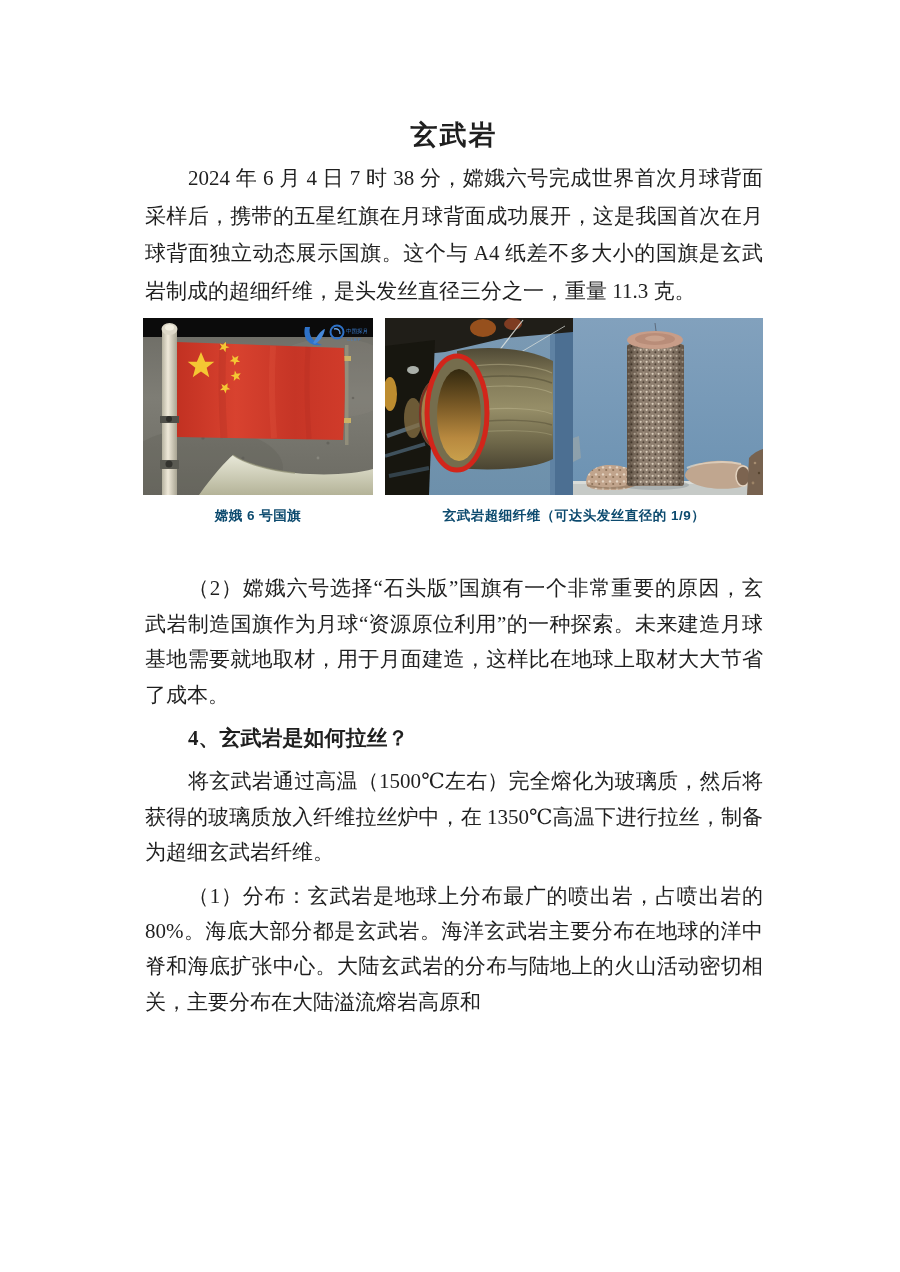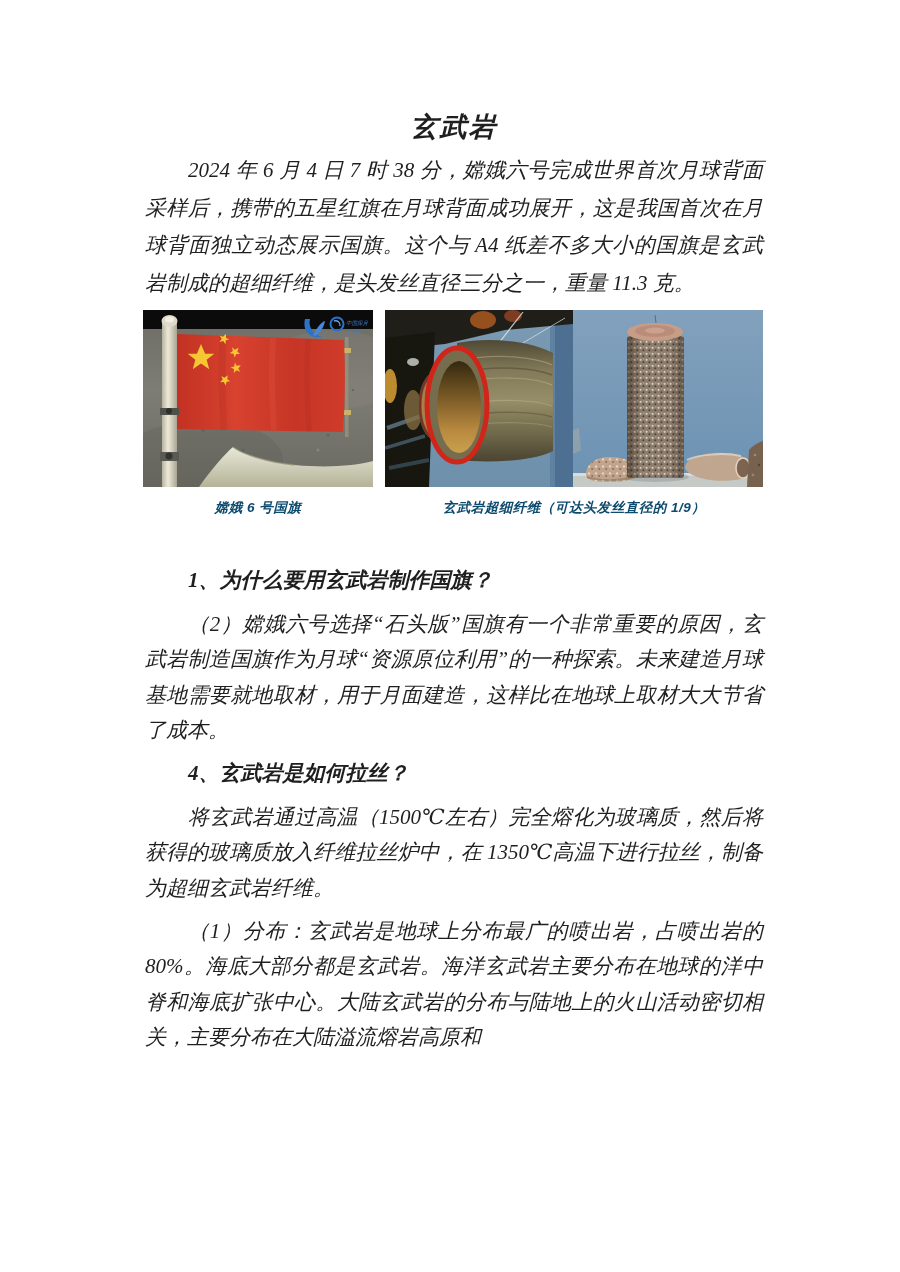--- a/index.html
+++ b/index.html
@@ -4,21 +4,21 @@
 <style>
   html,body{margin:0;padding:0;background:#ffffff;}
   .page{
     position:relative;
     width:900px;height:1272px;
     background:#ffffff;
     font-family:"Liberation Serif","DejaVu Serif",serif;
     color:#1f1f1f;
     overflow:hidden;
   }
-  .content{position:absolute;left:137px;top:0;width:634px;font-style:italic;}
+  .content{position:absolute;left:137px;top:8px;width:634px;}
   .doc-title{
     margin:110px 0 0 0;
     text-align:center;
     font-size:27px;line-height:34px;
     font-weight:bold;letter-spacing:2px;
   }
   p.body{
     margin:8px;
     font-size:21px;
     line-height:37.6px;
@@ -239,21 +239,20 @@
             <ellipse cx="82" cy="20.5" rx="10" ry="3" fill="#caa28d"></ellipse>
           </svg>
 
         </div>
         <figcaption>玄武岩超细纤维（可达头发丝直径的 1/9）</figcaption>
       </figure>
 
     </div>
 
     <div class="body-text">
-      <p class="body heading">1、为什么要用玄武岩制作国旗？</p>
       <p class="body">（2）嫦娥六号选择“石头版”国旗有一个非常重要的原因，玄武岩制造国旗作为月球“资源原位利用”的一种探索。未来建造月球基地需要就地取材，用于月面建造，这样比在地球上取材大大节省了成本。</p>
       <p class="body heading">4、玄武岩是如何拉丝？</p>
       <p class="body">将玄武岩通过高温（1500℃左右）完全熔化为玻璃质，然后将获得的玻璃质放入纤维拉丝炉中，在 1350℃高温下进行拉丝，制备为超细玄武岩纤维。</p>
       <p class="body">（1）分布：玄武岩是地球上分布最广的喷出岩，占喷出岩的 80%。海底大部分都是玄武岩。海洋玄武岩主要分布在地球的洋中脊和海底扩张中心。大陆玄武岩的分布与陆地上的火山活动密切相关，主要分布在大陆溢流熔岩高原和</p>
     </div>
 
   </div>
 </div>
 
 </body></html>

